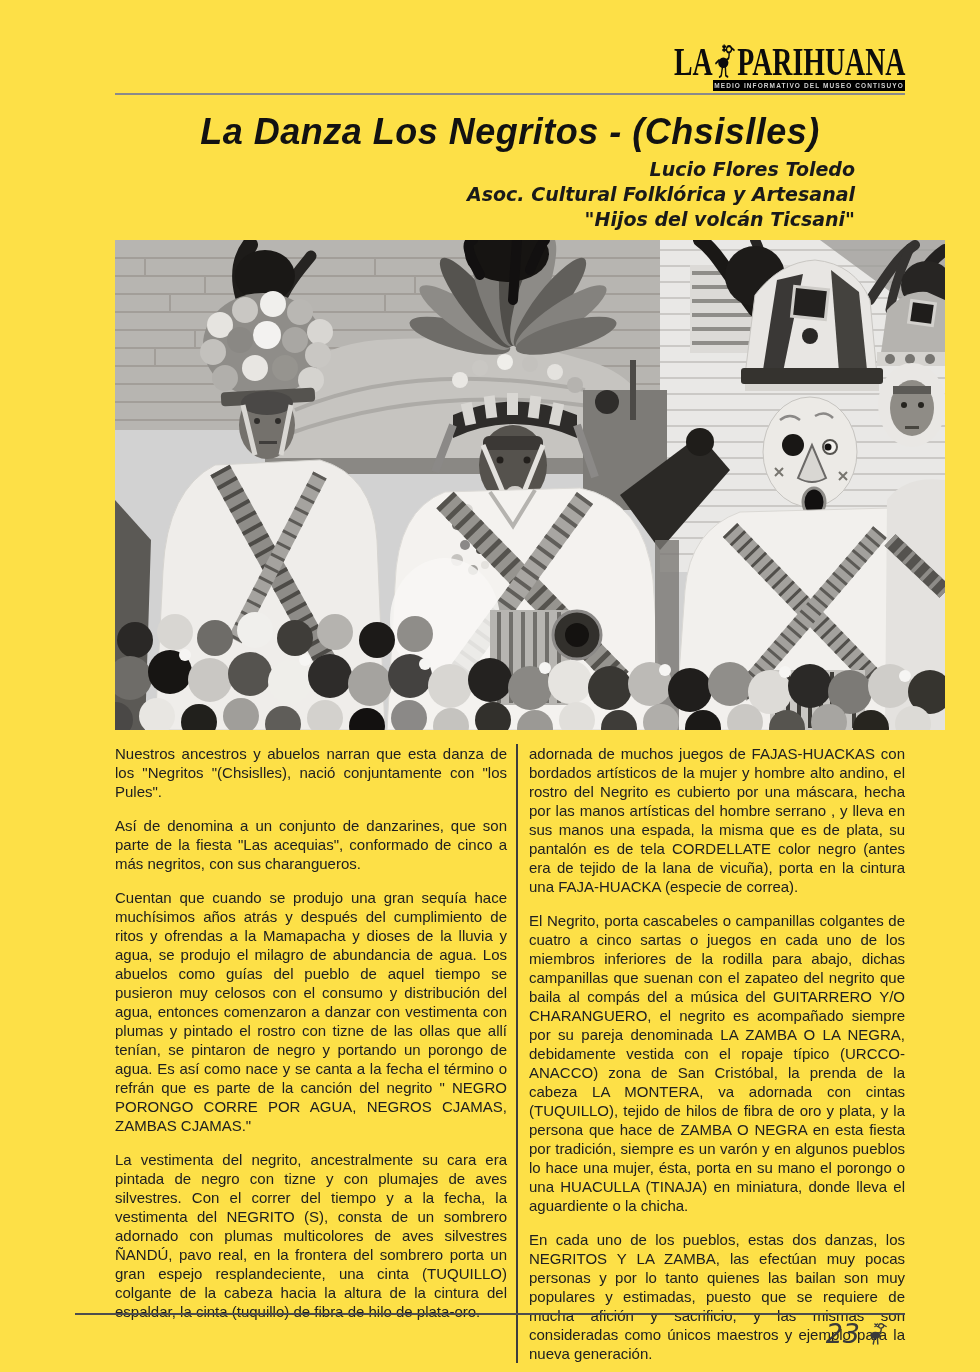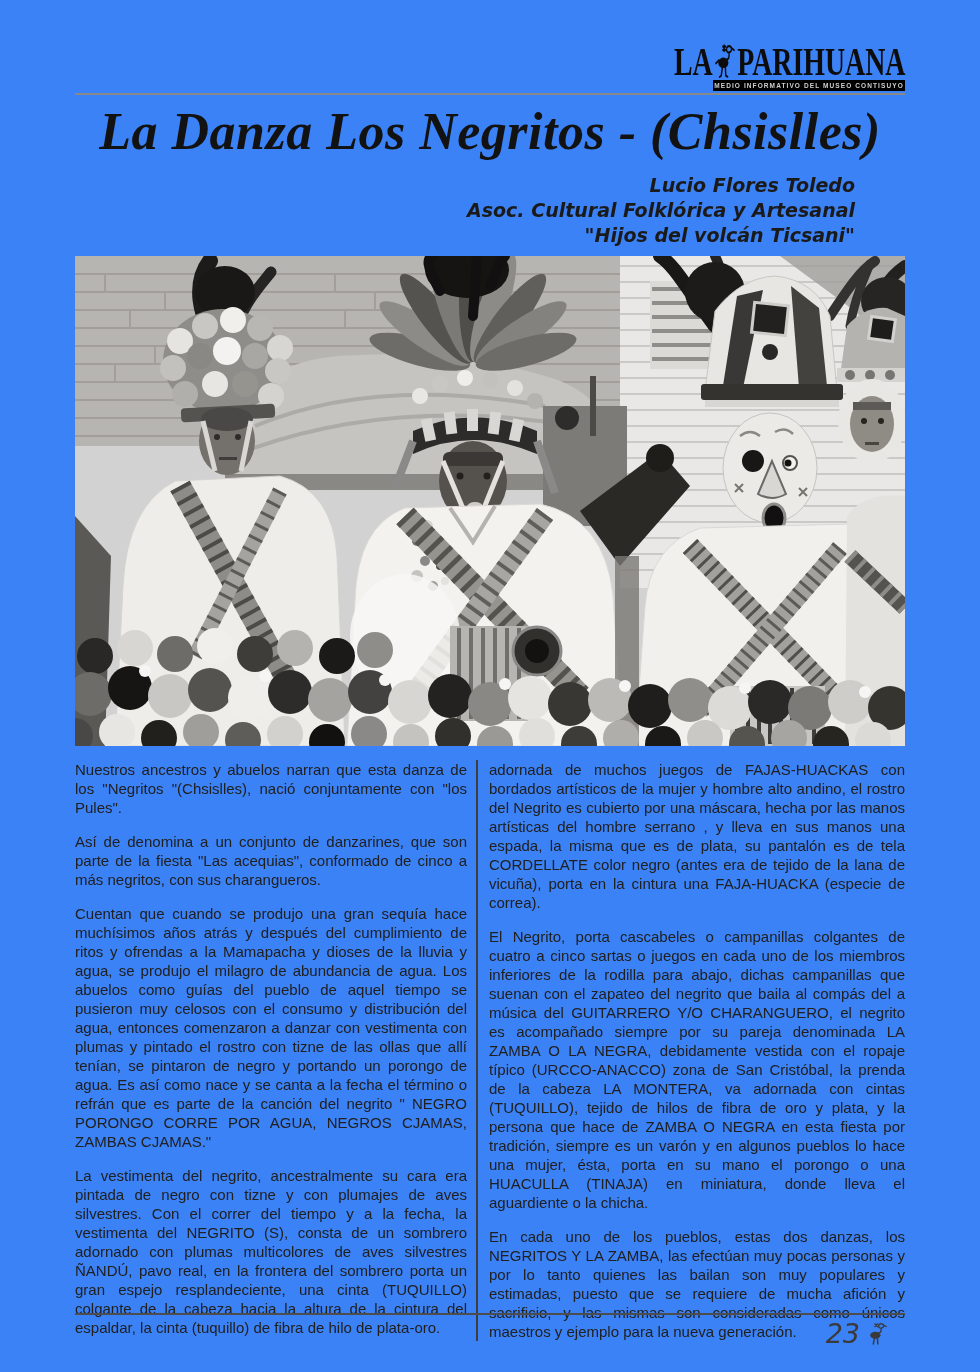--- a/index.html
+++ b/index.html
@@ -1,21 +1,21 @@
 <!DOCTYPE html>
 <html><head>
 <meta charset="utf-8">
 <style>
   html,body{margin:0;padding:0;background:#ffffff;}
   .page{
     position:relative;
     width:980px;height:1372px;
-    background:#3b82f6;
+    background:#fde047;
     box-sizing:border-box;
-    padding:44px 75px 0 75px;
+    padding:44px 75px 0 115px;
     overflow:hidden;
     font-family:"Liberation Sans", sans-serif;
     color:#1c1c1c;
   }
   
   .masthead{text-align:right;}
   .masthead-title{
     display:inline-block;
     font-family:"Liberation Serif", serif;
     font-weight:bold;
@@ -31,25 +31,25 @@
   .masthead-bar{
     margin-left:auto;margin-top:1px;
     width:192px;height:11px;background:#000;
     color:#cfcfcf;font-size:6.5px;font-weight:bold;
     letter-spacing:1.1px;text-align:center;line-height:11px;
     font-family:"Liberation Sans", sans-serif;
   }
   .header-rule{height:2px;background:#8a8a8a;margin-top:2px;}
   
   .article-title{
-    margin:12px 0 16px 0;
+    margin:12px 0 0 0;
     text-align:center;
-    font-family:Liberation Serif, serif;
+    font-family:Liberation Sans, sans-serif;
     font-style:italic;font-weight:bold;
-    font-size:52px;line-height:50px;
+    font-size:36px;line-height:50px;
     letter-spacing:.5px;color:#121212;
   }
   .byline{
     text-align:right;
     padding-right:50px;
     font-family:"DejaVu Sans", sans-serif;
     font-style:italic;font-weight:bold;
     font-size:19px;line-height:25px;color:#1a1a1a;
   }
   

